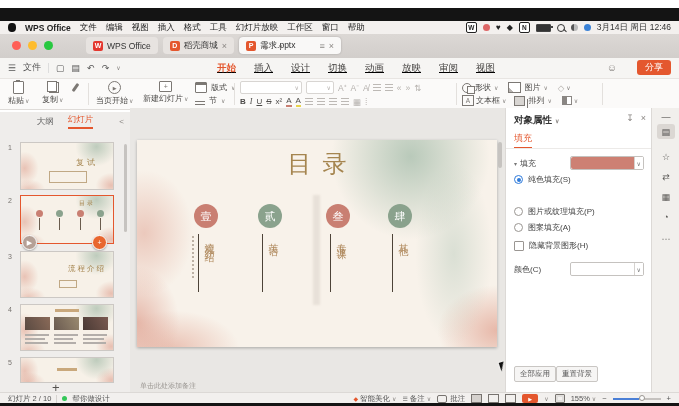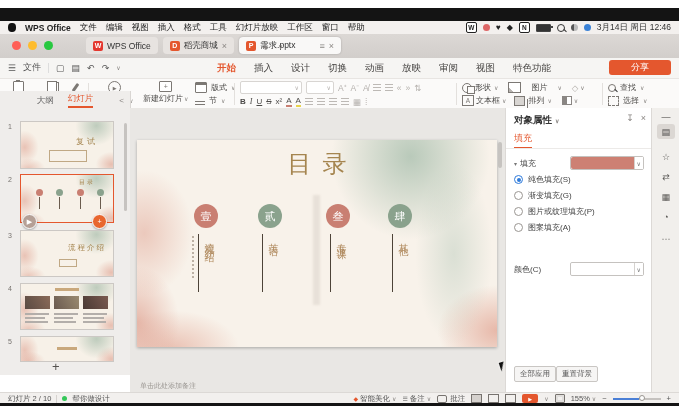--- a/index.html
+++ b/index.html
@@ -33,24 +33,24 @@
   .wtab{height:17px;border-radius:4px;display:inline-flex;align-items:center;gap:4px;
         padding:0 7px;font-size:8.5px;color:#333;background:#e7e3e0;margin-right:5px;}
   .wtab.active{background:#f9f8f7;box-shadow:0 0 2px rgba(0,0,0,.25);}
   .applogo{width:10px;height:10px;border-radius:2px;color:#fff;font-size:7px;font-weight:bold;
            display:inline-flex;align-items:center;justify-content:center;}
   .tbgray{color:#8a8683;font-size:9px;}
 
   
   .ribbonrow{left:0;right:0;top:58px;height:20px;background:#f6f5f3;}
   .qat{position:absolute;left:8px;top:3px;display:flex;align-items:center;gap:7px;font-size:9px;color:#555;}
-  .rtabs{position:absolute;left:208px;top:0;height:20px;display:flex;align-items:center;}
+  .rtabs{position:absolute;left:208px;top:0;height:20px;display:flex;align-items:center;text-decoration:underline;}
   .rtab{padding:0 9px;font-size:9.5px;color:#454341;height:20px;display:flex;align-items:center;}
   .rtab.active{color:#e4572e;font-weight:bold;}
-  .sharebtn{position:absolute;right:8px;top:2px;height:15px;padding:0 22px;border-radius:3px;background:#e4572e;
+  .sharebtn{position:absolute;right:8px;top:2px;height:15px;padding:0 8px;border-radius:3px;background:#e4572e;
             color:#fff;font-size:9px;display:inline-flex;align-items:center;gap:3px;}
 
   
   .toolbar{left:0;right:0;top:78px;height:30px;background:#fbfaf9;border-top:1px solid #e8e5e2;border-bottom:1px solid #dedbd8;}
   .tdiv{position:absolute;top:4px;bottom:4px;width:1px;background:#e3e0dd;}
   .bigbtn{position:absolute;top:2px;display:flex;flex-direction:column;align-items:center;gap:1px;color:#4c4a48;}
   .bigbtn .lbl{font-size:8px;display:flex;align-items:center;gap:1px;}
   .cv{font-size:6px;color:#8a8683;}
   .ic-clip{width:9px;height:11px;border:1px solid #7c7874;border-radius:1px;position:relative;background:#fff;}
   .ic-clip:before{content:"";position:absolute;left:2px;top:-2px;width:4px;height:2px;background:#7c7874;}
@@ -69,21 +69,21 @@
   .ic-shape{width:8px;height:8px;border:1px solid #7c7874;border-radius:50%;position:relative;}
   .ic-shape:after{content:"";position:absolute;right:-4px;bottom:-2px;width:6px;height:6px;border:1px solid #7c7874;background:#fbfaf9;}
   .ic-pic{width:11px;height:9px;border:1px solid #7c7874;background:linear-gradient(45deg,#b9b5b1 3px,transparent 3px),#fff;}
   .ic-tbox{width:10px;height:9px;border:1px solid #7c7874;font-size:6.5px;color:#7c7874;display:flex;align-items:center;justify-content:center;}
   .ic-arr{width:9px;height:8px;border:1px solid #7c7874;background:#d8d5d2;box-shadow:2px 2px 0 #fbfaf9,3px 3px 0 #7c7874;}
   .ic-dash{width:9px;height:8px;border:1px dashed #7c7874;}
   .grp2{position:absolute;display:flex;flex-direction:column;justify-content:center;gap:2px;top:0;height:30px;}
   .row8{display:flex;align-items:center;gap:4px;font-size:8px;color:#4c4a48;}
 
   
-  .slidepanel{left:0;top:91px;width:130px;height:284px;background:#efedeb;border-right:1px solid #d9d6d3;}
+  .slidepanel{left:0;top:112px;width:130px;height:284px;background:#efedeb;border-right:1px solid #d9d6d3;}
   .sp-head{position:absolute;left:0;right:0;top:0;height:19px;display:flex;align-items:center;justify-content:center;gap:14px;font-size:8.5px;color:#666;}
   .sp-tab-active{color:#e4572e;border-bottom:2px solid #e4572e;padding-bottom:1px;}
   .thumbnum{position:absolute;left:8px;font-size:7px;color:#77736f;}
   .thumb{position:absolute;left:20px;width:92px;background:#f6efe7;border:1px solid #ccc8c4;overflow:hidden;}
   .thumb.sel{border:1.5px solid #e4572e;}
   .wcolor{background:
       radial-gradient(ellipse 20px 24px at 4% 55%, rgba(221,157,140,.55), transparent 70%),
       radial-gradient(ellipse 30px 28px at 82% 8%, rgba(166,188,170,.7), transparent 70%),
       radial-gradient(ellipse 22px 18px at 98% 92%, rgba(221,157,140,.6), transparent 70%),
       radial-gradient(ellipse 24px 14px at 8% 100%, rgba(221,157,140,.5), transparent 70%),
@@ -237,21 +237,20 @@
     </span>
     <span class="rtabs">
       <span class="rtab active">开始</span>
       <span class="rtab">插入</span>
       <span class="rtab">设计</span>
       <span class="rtab">切换</span>
       <span class="rtab">动画</span>
       <span class="rtab">放映</span>
       <span class="rtab">审阅</span>
       <span class="rtab">视图</span>
-      <span class="rtab">特色功能</span>
     </span>
     <span class="abs" style="right:62px;top:4px;color:#8a8683;font-size:10px;">☺</span>
     <span class="sharebtn">
       <span>分享</span>
     </span>
   </div>
 
   <div class="abs toolbar">
 
     <span class="bigbtn" style="left:8px;">
@@ -340,21 +339,21 @@
     </span>
     <span class="tdiv" style="left:456px;"></span>
 
     <span class="grp2" style="left:462px;">
       <span class="row8">
         <span class="row8" style="gap:3px;">
           <span class="ic-shape"></span>
           <span>形状</span>
             <span class="cv">∨</span>
         </span>
-        <span class="row8" style="gap:10px;margin-left:6px;">
+        <span class="row8" style="gap:3px;margin-left:6px;">
           <span class="ic-pic"></span>
           <span>图片</span>
             <span class="cv">∨</span>
         </span>
         <span class="row8" style="gap:2px;margin-left:6px;">
           <span class="gl">◇</span>
             <span class="cv">∨</span>
         </span>
       </span>
       <span class="row8">
@@ -369,32 +368,20 @@
             <span class="cv">∨</span>
         </span>
         <span class="row8" style="gap:2px;margin-left:6px;">
           <span class="minirect" style="width:8px;height:7px;background:linear-gradient(90deg,#8a8683 50%,#fff 50%);"></span>
             <span class="cv">∨</span>
         </span>
       </span>
     </span>
     <span class="tdiv" style="left:602px;"></span>
 
-    <span class="grp2" style="left:608px;">
-      <span class="row8">
-        <span class="mag" style="border-color:#7c7874;"></span>
-        <span>查找</span>
-          <span class="cv">∨</span>
-      </span>
-      <span class="row8">
-        <span class="ic-dash"></span>
-        <span>选择</span>
-          <span class="cv">∨</span>
-      </span>
-    </span>
   </div>
 
   <div class="abs slidepanel">
     <div class="sp-head">
       <span>大纲</span>
       <span class="sp-tab-active">幻灯片</span>
     </div>
     <span class="abs" style="right:6px;top:5px;font-size:8px;color:#8a8683;">&lt;</span>
 
     <span class="thumbnum" style="top:32px;">1</span>
@@ -503,31 +490,31 @@
       <span class="swatch">
         <span style="flex:1;height:100%;background:#cd8073;border-radius:2px 0 0 2px;"></span>
         <span class="swtick">∨</span>
       </span>
     </div>
 
     <div class="p-row" style="top:66px;">
       <span class="radio on"></span>
       <span>纯色填充(S)</span>
     </div>
-    <div class="p-row" style="top:82px;">
-      <span class="radio"></span>
-      <span>渐变填充(G)</span>
-    </div>
     <div class="p-row" style="top:114px;">
       <span class="radio"></span>
       <span>图案填充(A)</span>
     </div>
     <div class="p-row" style="top:98px;">
       <span class="radio"></span>
       <span>图片或纹理填充(P)</span>
+    </div>
+    <div class="p-row" style="top:132px;">
+      <span class="chk"></span>
+      <span>隐藏背景图形(H)</span>
     </div>
 
     <div class="p-row" style="top:154px;">
       <span>颜色(C)</span>
       <span class="swatch">
         <span style="flex:1;height:100%;background:#fff;border-radius:2px 0 0 2px;"></span>
         <span class="swtick">∨</span>
       </span>
     </div>
 

